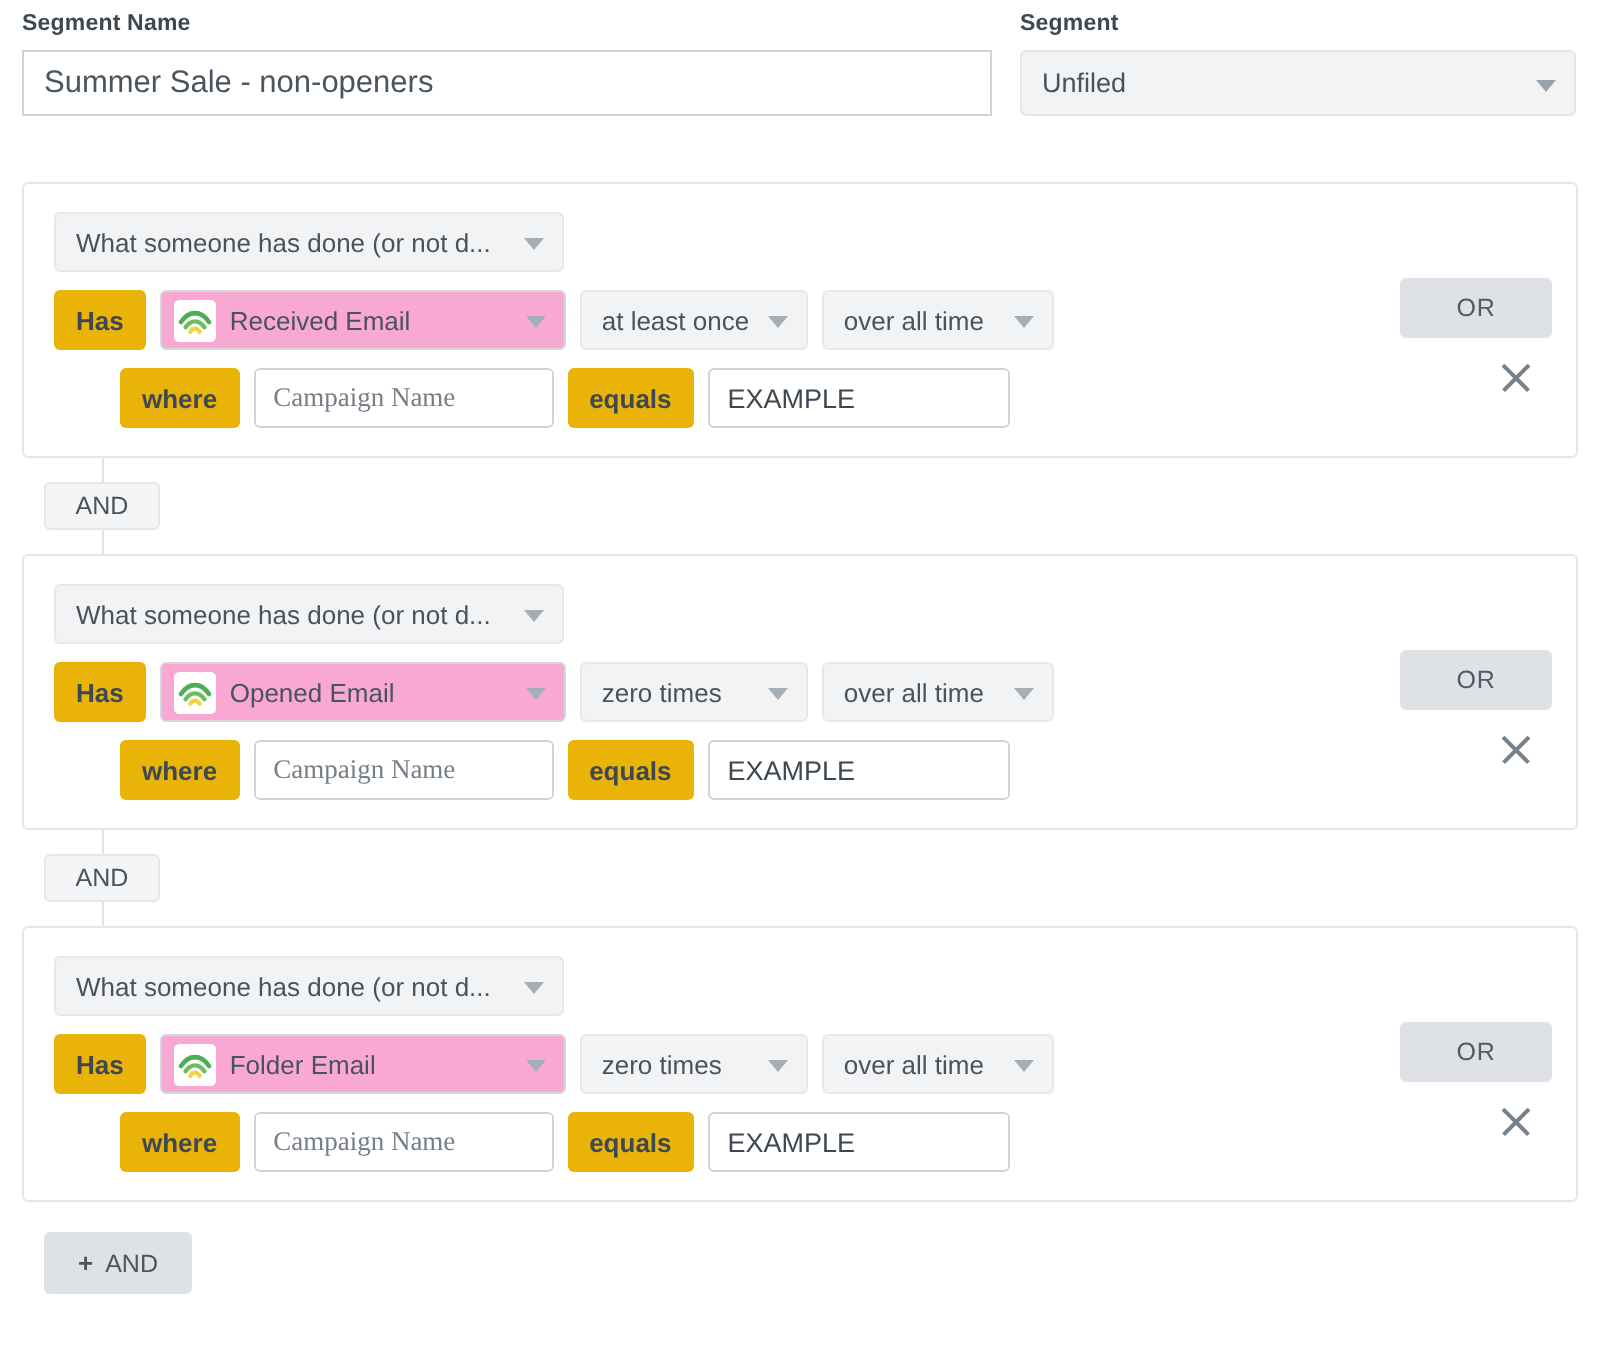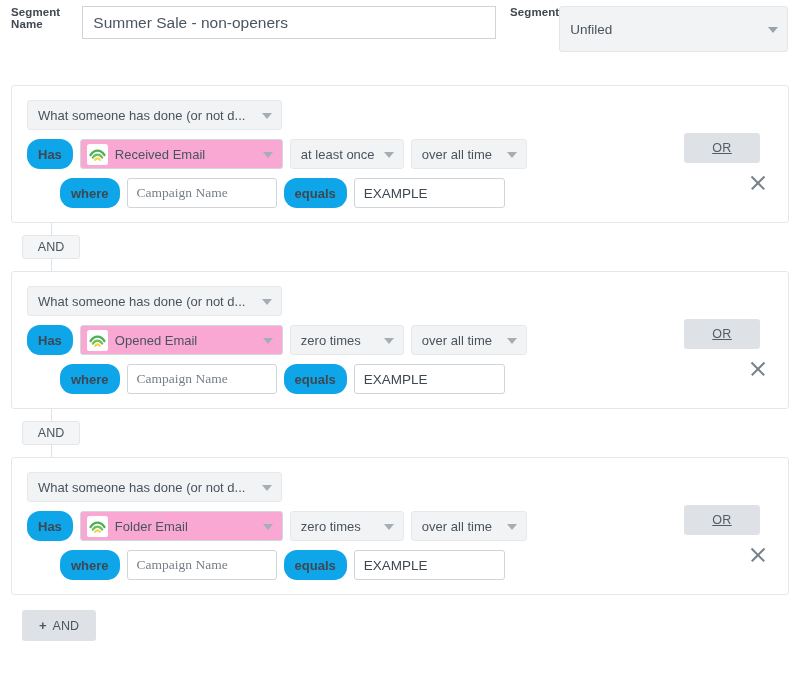--- a/index.html
+++ b/index.html
@@ -14,21 +14,21 @@
     overflow: hidden;
     position: relative;
   }
 
   
   .top-row {
     display: flex;
     padding: 6px 11px 0 11px;
     gap: 14px;
   }
-  .field-group { display: flex; flex-direction: row; }
+  .field-group { display: flex; flex-direction: column; }
   .field-group.segment { width: 485px; }
   .field-group.folder  { width: 278px; }
 
   .field-label {
     font-size: 11.5px;
     font-weight: bold;
     color: #3f4850;
     letter-spacing: .1px;
     margin-bottom: 7px;
   }
@@ -41,21 +41,21 @@
     padding: 0 10px;
     font-family: "Liberation Sans", sans-serif;
     font-size: 15.5px;
     color: #4a5560;
     width: 100%;
     outline: none;
   }
 
   .select-box {
     position: relative;
-    height: 46px;
+    height: 33px;
     border: 1px solid #e3e6e9;
     border-radius: 3px;
     background: #f1f3f5;
     display: flex;
     align-items: center;
     padding: 0 26px 0 10px;
     font-size: 13.5px;
     color: #49535d;
     width: 100%;
     cursor: pointer;
@@ -101,22 +101,22 @@
     cursor: pointer;
   }
   .sel .caret { border-top-color: #a6aeb5; }
   .sel.kind  { width: 255px; }
   .sel.event { width: 203px; background: #f9a8d4; border-color: #d2d7db; padding-left: 6px; }
   .sel.count { width: 114px; }
   .sel.time  { width: 116px; }
 
   .chip {
     height: 30px;
-    background: #0ea5e9;
-    border-radius: 13px;
+    background: #eab308;
+    border-radius: 3px;
     display: flex;
     align-items: center;
     justify-content: center;
     font-size: 13px;
     font-weight: bold;
     color: #3d4852;
     padding: 0 11px;
   }
 
   .gap { width: 7px; flex: 0 0 auto; }
@@ -143,32 +143,31 @@
     outline: none;
   }
   .where-input.name  { width: 150px; font-family: Liberation Serif, serif; }
   .where-input.value { width: 151px; color: #3d4852; }
   .where-input.value::placeholder { color: #3d4852; }
   .where-input.name::placeholder  { color: #767f88; }
 
   
   .or-btn {
     position: absolute;
-    right: 28px;
+    right: 12px;
     top: 47px;
     width: 76px; height: 30px;
     background: #dee2e6;
     border: none;
     border-radius: 3px;
     font-family: "Liberation Sans", sans-serif;
     font-size: 12.5px;
     color: #525c65;
     letter-spacing: .4px;
     cursor: pointer;
-    text-decoration: underline;
   }
 
   
   .x-btn {
     position: absolute;
     right: 20px;
     top: 87px;
     width: 20px; height: 20px;
     cursor: pointer;
   }

